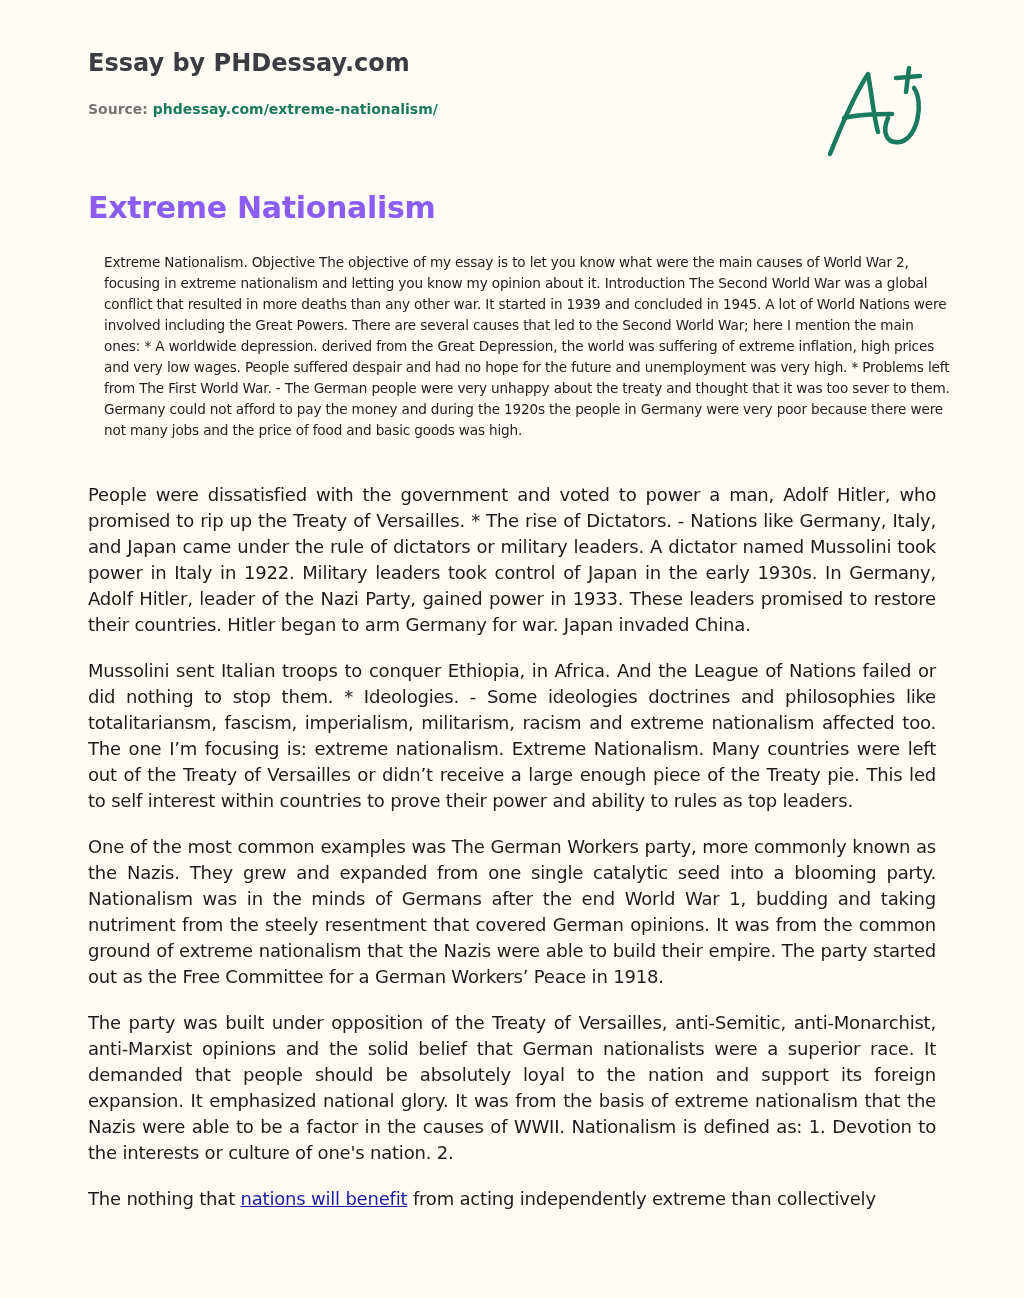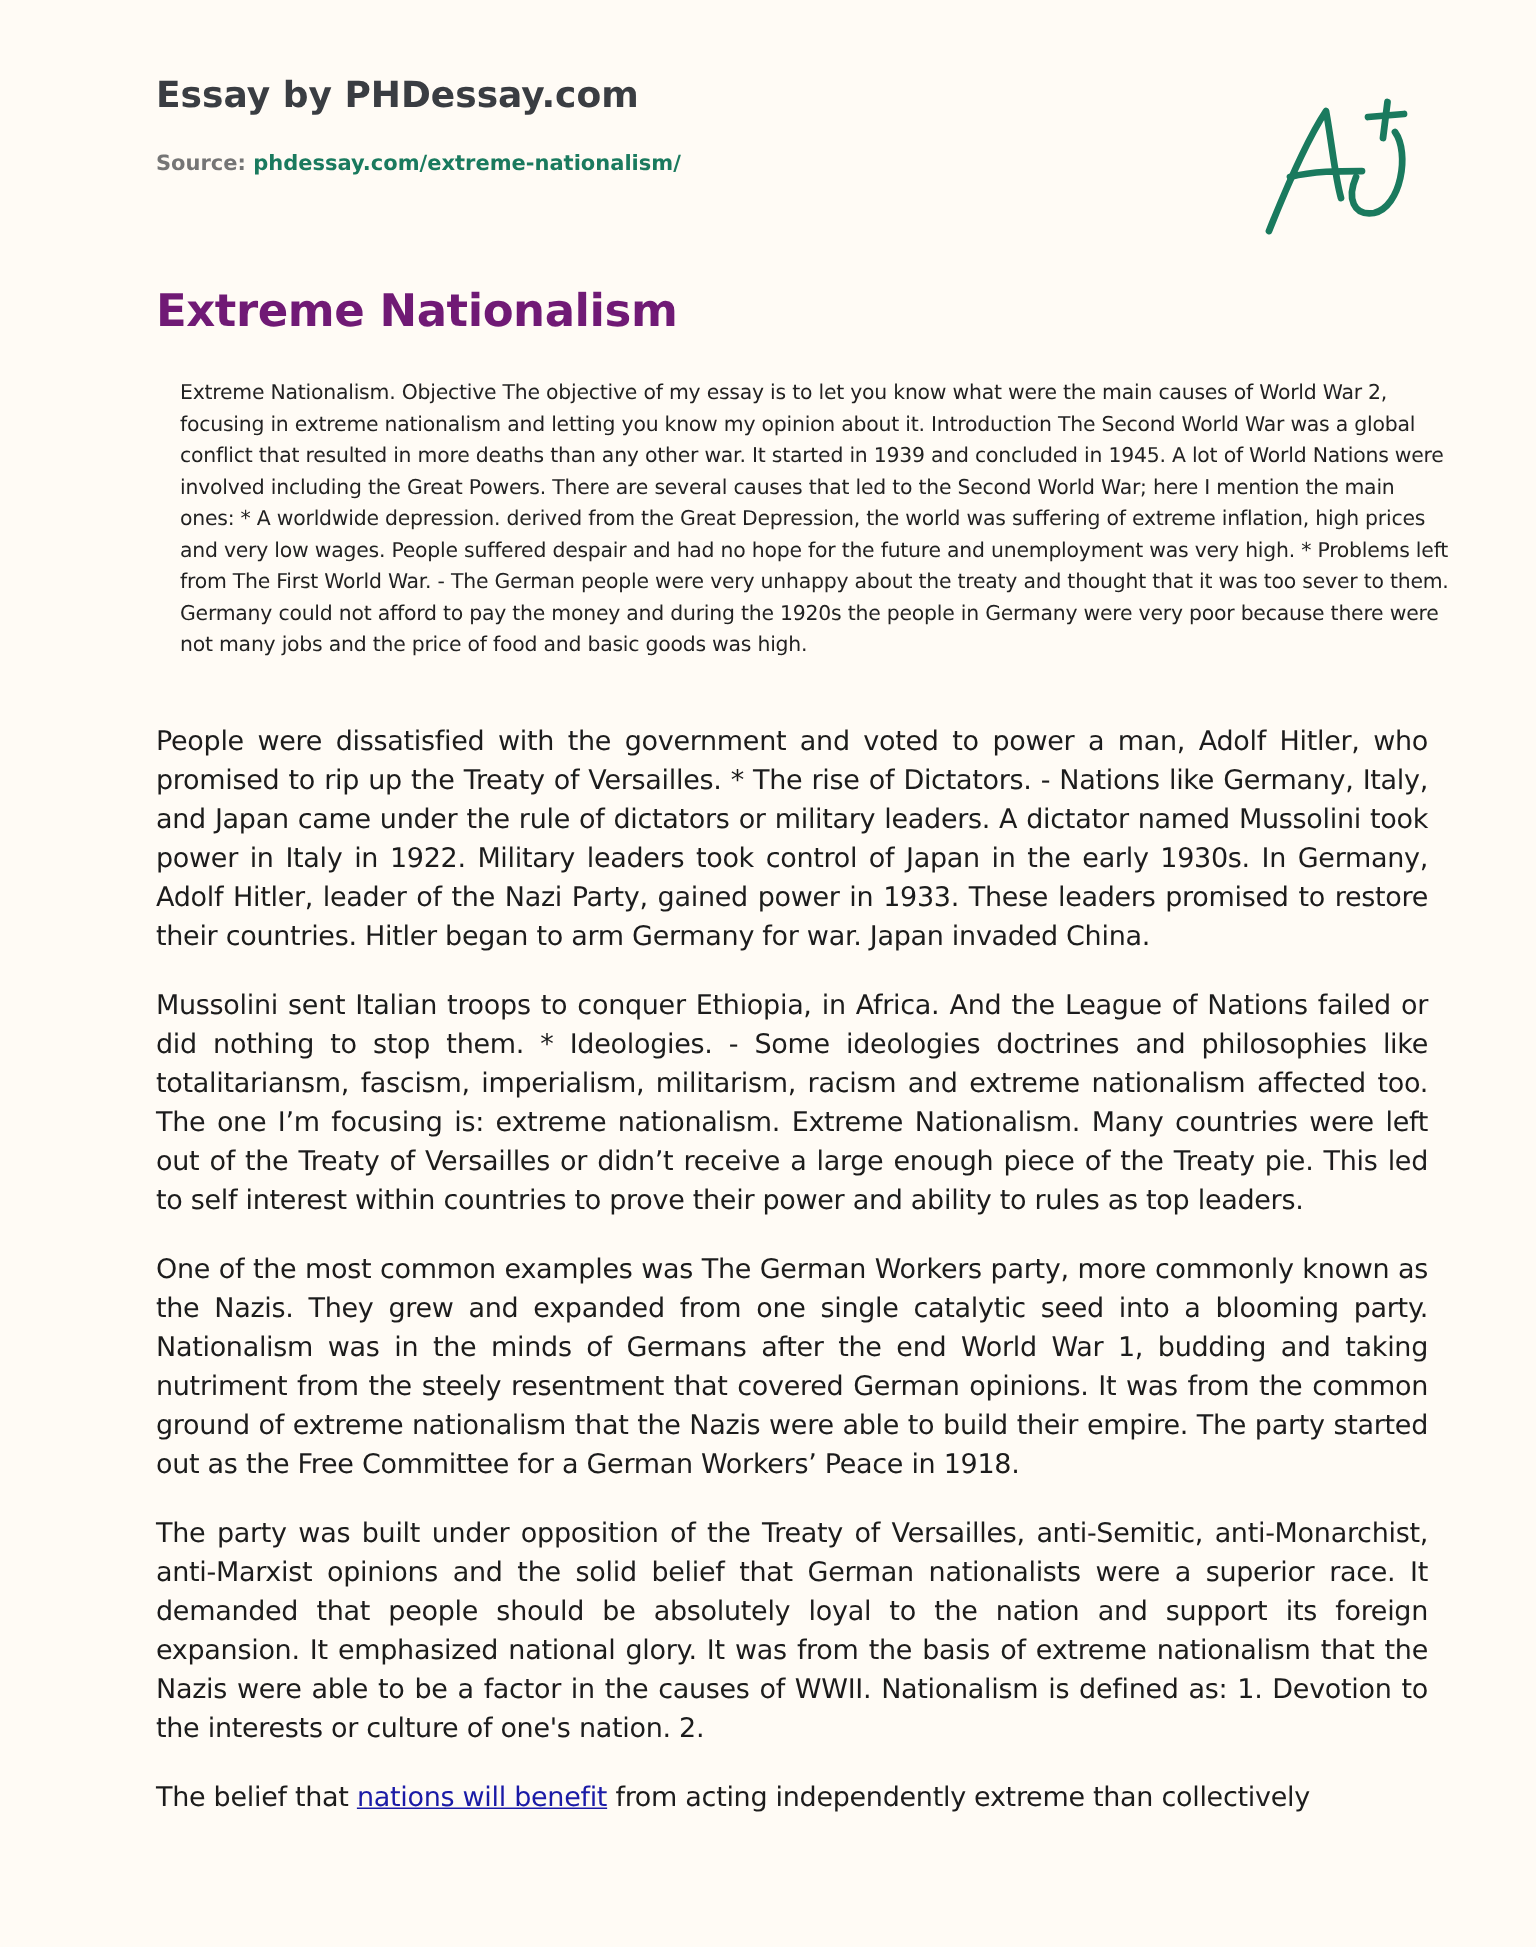--- a/index.html
+++ b/index.html
@@ -13,21 +13,20 @@
       overflow: hidden;
       position: relative;
       font-family: "DejaVu Sans", "Liberation Sans", sans-serif;
       color: #1a1a1a;
     }
     .page {
       position: absolute;
       left: 88px;
       top: 0;
       width: 848px;
-      margin-left: 16px;
     }
     .header {
       position: relative;
       height: 180px;
     }
     .site-title {
       position: absolute;
       top: 49px;
       left: 0;
       font-size: 24px;
@@ -56,21 +55,21 @@
       width: 110px;
       height: 100px;
     }
     .essay-title {
       position: absolute;
       top: 190px;
       left: 0;
       margin: 0;
       font-size: 30px;
       font-weight: bold;
-      color: #701a75;
+      color: #8b5cf6;
       white-space: nowrap;
       letter-spacing: -0.3px;
     }
     .intro {
       position: absolute;
       top: 252px;
       left: 16px;
       width: 848px;
       margin: 0;
       font-size: 13.6px;
@@ -129,15 +128,15 @@
 
   <h1 class="essay-title">Extreme Nationalism</h1>
 
   <p class="intro">Extreme Nationalism. Objective The objective of my essay is to let you know what were the main causes of World War 2, focusing in extreme nationalism and letting you know my opinion about it. Introduction The Second World War was a global conflict that resulted in more deaths than any other war. It started in 1939 and concluded in 1945. A lot of World Nations were involved including the Great Powers. There are several causes that led to the Second World War; here I mention the main ones: * A worldwide depression. derived from the Great Depression, the world was suffering of extreme inflation, high prices and very low wages. People suffered despair and had no hope for the future and unemployment was very high. * Problems left from The First World War. - The German people were very unhappy about the treaty and thought that it was too sever to them. Germany could not afford to pay the money and during the 1920s the people in Germany were very poor because there were not many jobs and the price of food and basic goods was high.</p>
 
   <div class="body-text">
     <p>People were dissatisfied with the government and voted to power a man, Adolf Hitler, who promised to rip up the Treaty of Versailles. * The rise of Dictators. - Nations like Germany, Italy, and Japan came under the rule of dictators or military leaders. A dictator named Mussolini took power in Italy in 1922. Military leaders took control of Japan in the early 1930s. In Germany, Adolf Hitler, leader of the Nazi Party, gained power in 1933. These leaders promised to restore their countries. Hitler began to arm Germany for war. Japan invaded China.</p>
     <p>Mussolini sent Italian troops to conquer Ethiopia, in Africa. And the League of Nations failed or did nothing to stop them. * Ideologies. - Some ideologies doctrines and philosophies like totalitariansm, fascism, imperialism, militarism, racism and extreme nationalism affected too. The one I’m focusing is: extreme nationalism. Extreme Nationalism. Many countries were left out of the Treaty of Versailles or didn’t receive a large enough piece of the Treaty pie. This led to self interest within countries to prove their power and ability to rules as top leaders.</p>
     <p>One of the most common examples was The German Workers party, more commonly known as the Nazis. They grew and expanded from one single catalytic seed into a blooming party. Nationalism was in the minds of Germans after the end World War 1, budding and taking nutriment from the steely resentment that covered German opinions. It was from the common ground of extreme nationalism that the Nazis were able to build their empire. The party started out as the Free Committee for a German Workers’ Peace in 1918.</p>
     <p>The party was built under opposition of the Treaty of Versailles, anti-Semitic, anti-Monarchist, anti-Marxist opinions and the solid belief that German nationalists were a superior race. It demanded that people should be absolutely loyal to the nation and support its foreign expansion. It emphasized national glory. It was from the basis of extreme nationalism that the Nazis were able to be a factor in the causes of WWII. Nationalism is defined as: 1. Devotion to the interests or culture of one's nation. 2.</p>
-    <p class="cut-line"><span>The belief that </span><a class="inline-link">nations will benefit</a><span> from acting independently extreme than collectively</span></p>
+    <p class="cut-line"><span>The nothing that </span><a class="inline-link">nations will benefit</a><span> from acting independently extreme than collectively</span></p>
   </div>
 </div>
 
 </body></html>

